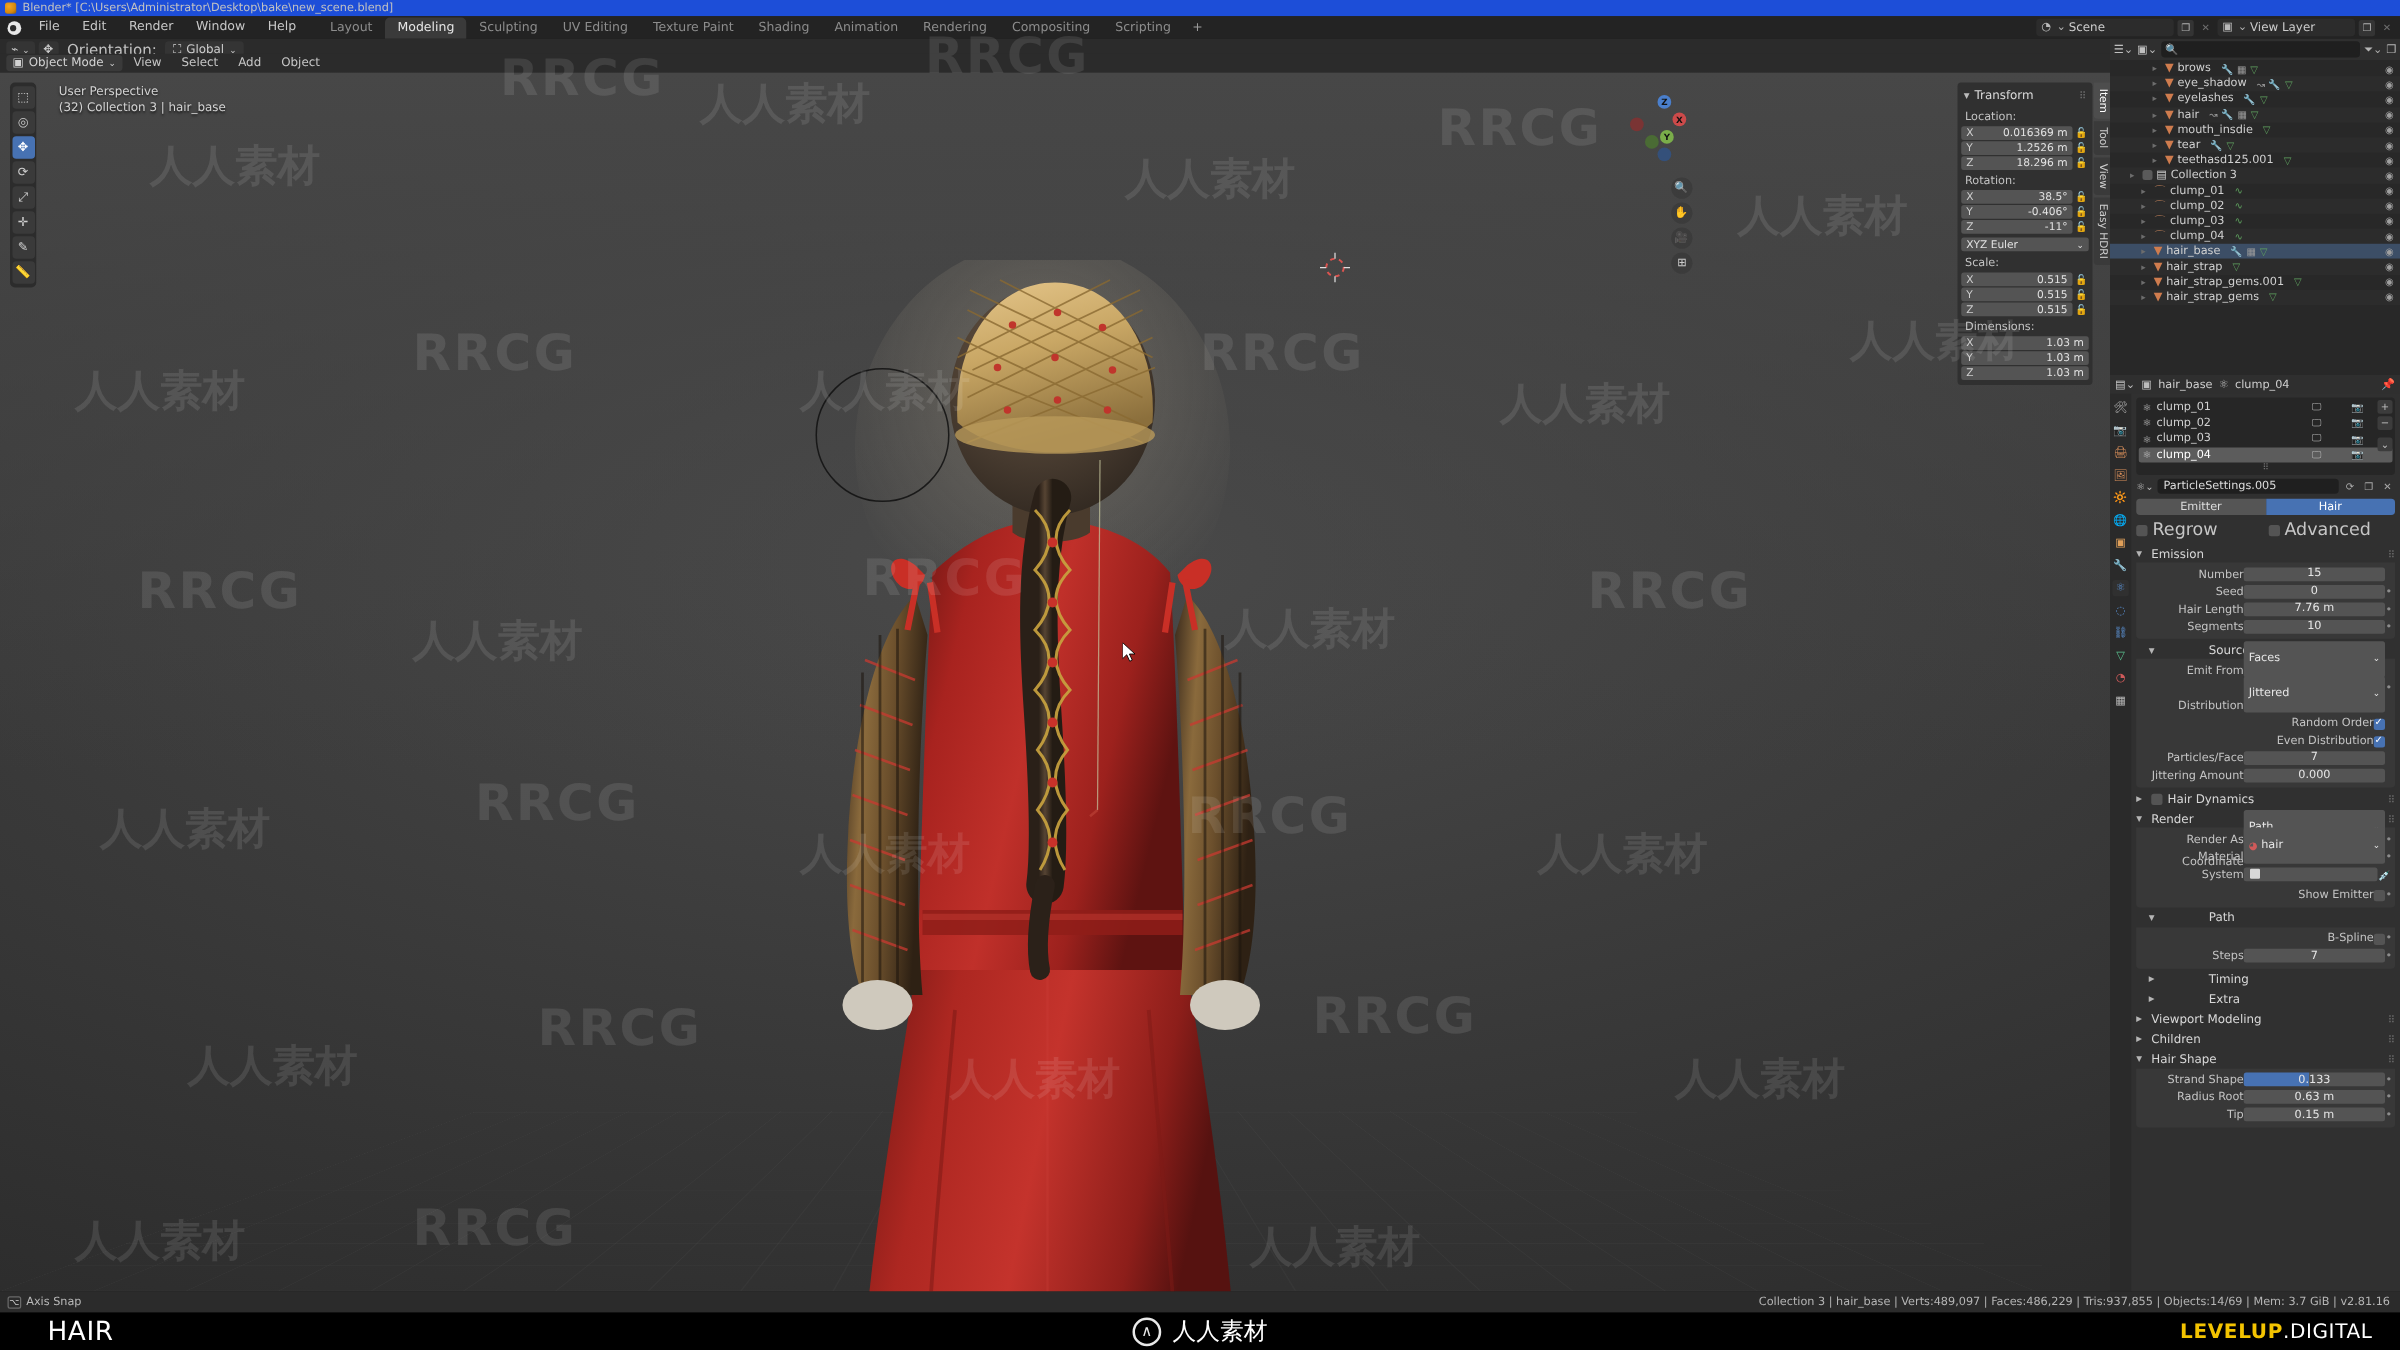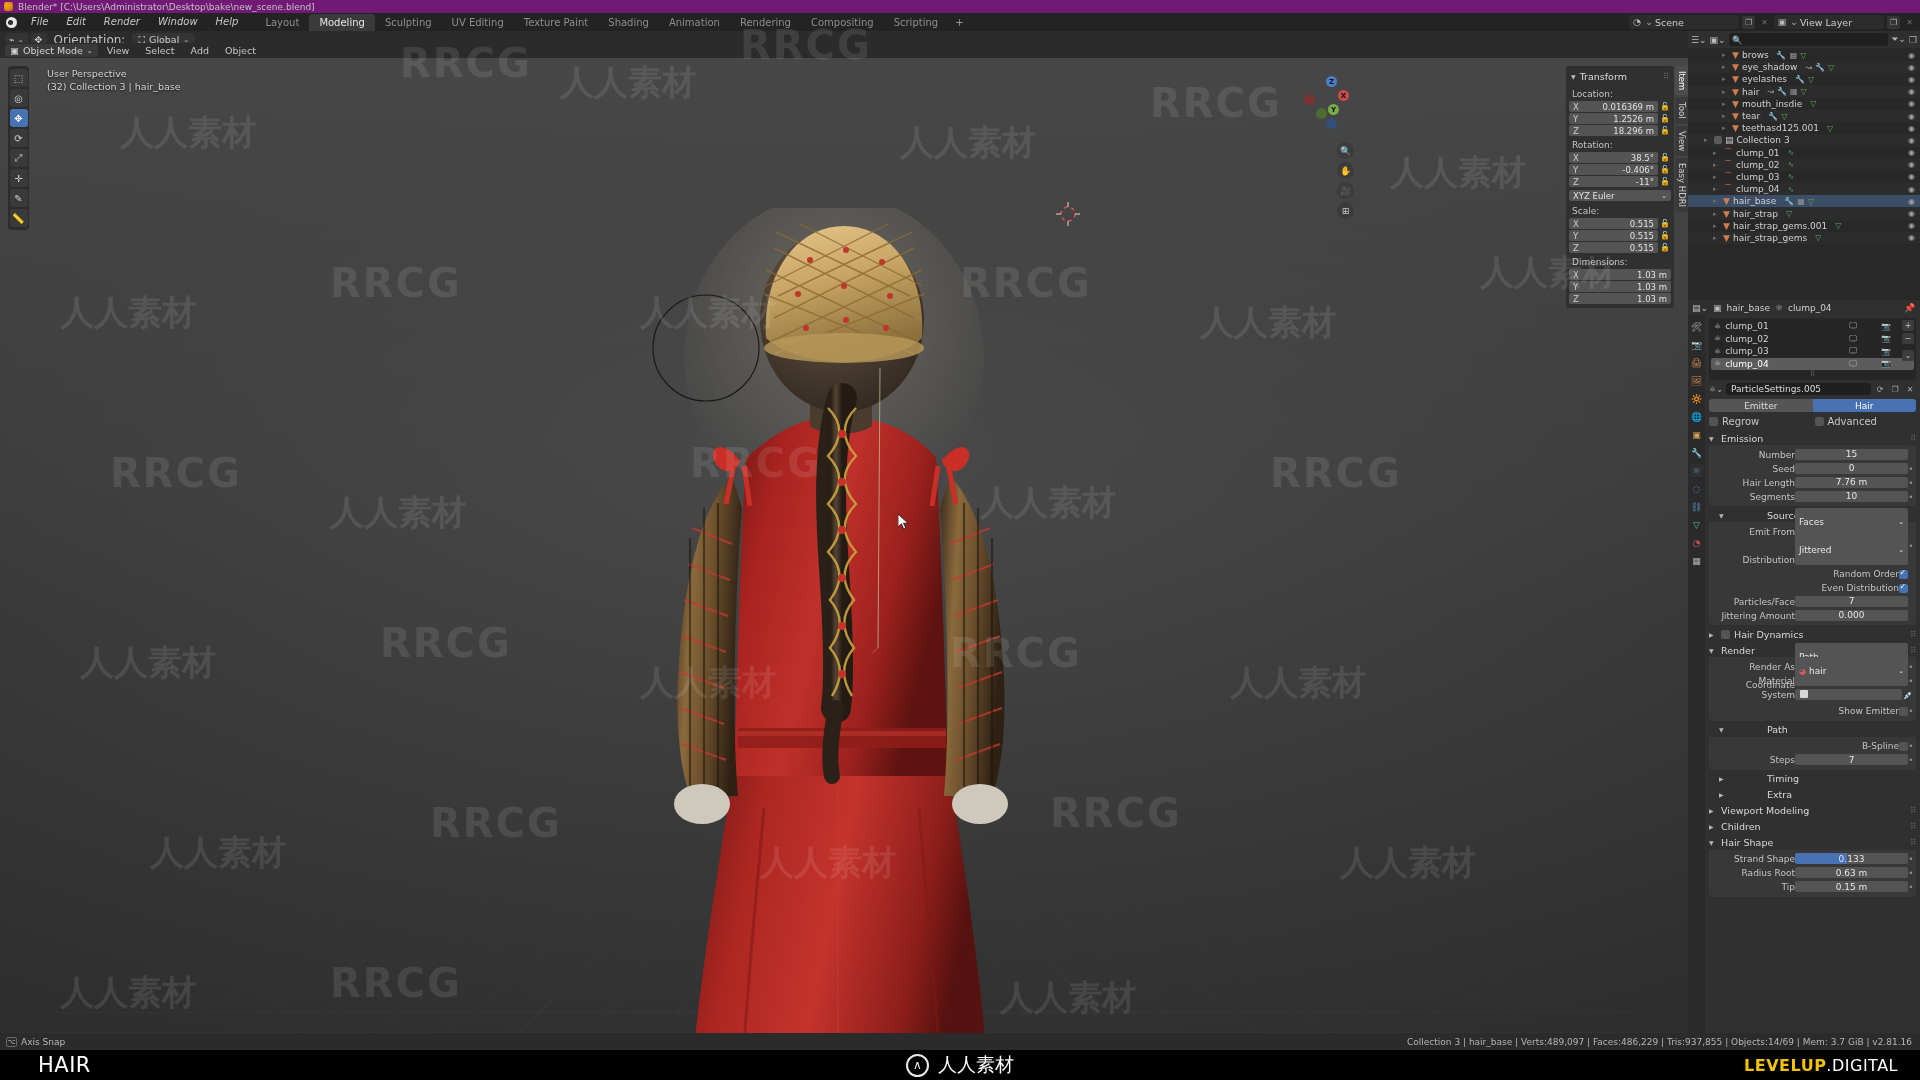--- a/index.html
+++ b/index.html
@@ -8,39 +8,39 @@
     background: #1d1d1d;
     font-family: "DejaVu Sans", "Liberation Sans", sans-serif;
     overflow: hidden;
     color: #d6d6d6;
   }
   #app { position: relative; width: 1920px; height: 1080px; }
 
   
   .titlebar {
     position: absolute; left:0; top:0; width:1920px; height:13px;
-    background:#701a75; display:flex; align-items:center; gap:5px;
+    background:#1d4ed8; display:flex; align-items:center; gap:5px;
     padding-left:4px; font-size:9px; color:#c2c2c2;
   }
   .titlebar .appicon { width:9px; height:9px; border-radius:2px;
      background:radial-gradient(circle at 35% 35%, #f5a623, #d4880f 60%, #8a5a06); }
 
   
   .topbar {
     position:absolute; left:0; top:13px; width:1920px; height:18px;
     background:#232323; display:flex; align-items:flex-end;
   }
   .blender-logo {
     width:22px; height:18px; display:flex; align-items:center; justify-content:center;
   }
   .blender-logo .dot { width:11px; height:11px; border-radius:50%;
     background:#e8e8e8; position:relative; }
   .blender-logo .dot:after { content:""; position:absolute; left:2px; top:3px;
     width:5px; height:5px; border-radius:50%; background:#2d2d2d; }
-  .menus { display:flex; align-items:center; height:18px;font-style:italic; }
+  .menus { display:flex; align-items:center; height:18px; }
   .menus .m { font-size:10px; padding:0 9px; color:#c8c8c8; line-height:18px; }
   .wstabs { display:flex; align-items:flex-end; height:18px; margin-left:8px; }
   .wstab {
     font-size:10px; padding:0 10px; line-height:17px; height:17px;
     color:#8d8d8d; border-radius:4px 4px 0 0;
   }
   .wstab.active { background:#3a3a3a; color:#e6e6e6; }
   .wstab.plus { color:#9a9a9a; padding:0 7px; }
 
   .topbar-right {
@@ -222,21 +222,21 @@
      display:flex; align-items:center; justify-content:center;}
 
   .seg2 { display:flex; gap:0; margin-bottom:4px; }
   .seg2 .s { flex:1; height:13px; background:#555; color:#ddd; font-size:9px;
      display:flex; align-items:center; justify-content:center; }
   .seg2 .s:first-child { border-radius:3px 0 0 3px; }
   .seg2 .s:last-child { border-radius:0 3px 3px 0; }
   .seg2 .s.on { background:#4772b3; color:#fff; }
 
   .chkrow { display:flex; gap:4px; margin-bottom:4px; }
-  .chkrow .c { flex:1; display:flex; align-items:center; gap:4px; color:#c6c6c6; font-size:10px;}
+  .chkrow .c { flex:1; display:flex; align-items:center; gap:4px; color:#c6c6c6; font-size:14px;}
   .cbx { width:9px; height:9px; border-radius:2px; background:#545454; }
   .cbx.on { background:#4772b3; position:relative; }
   .cbx.on:after { content:"✓"; position:absolute; left:0.5px; top:-2px;
      font-size:8px; color:#fff; }
 
   .panel-head { display:flex; align-items:center; gap:4px; height:14px;
      color:#d8d8d8; font-size:9.5px; margin-top:2px; }
   .panel-head .tri { font-size:6px; color:#b5b5b5; width:8px; }
   .panel-head .grip { margin-left:auto; color:#6a6a6a; font-size:8px; }
   .panel-head.sub { padding-left:10px;gap:40px; }

